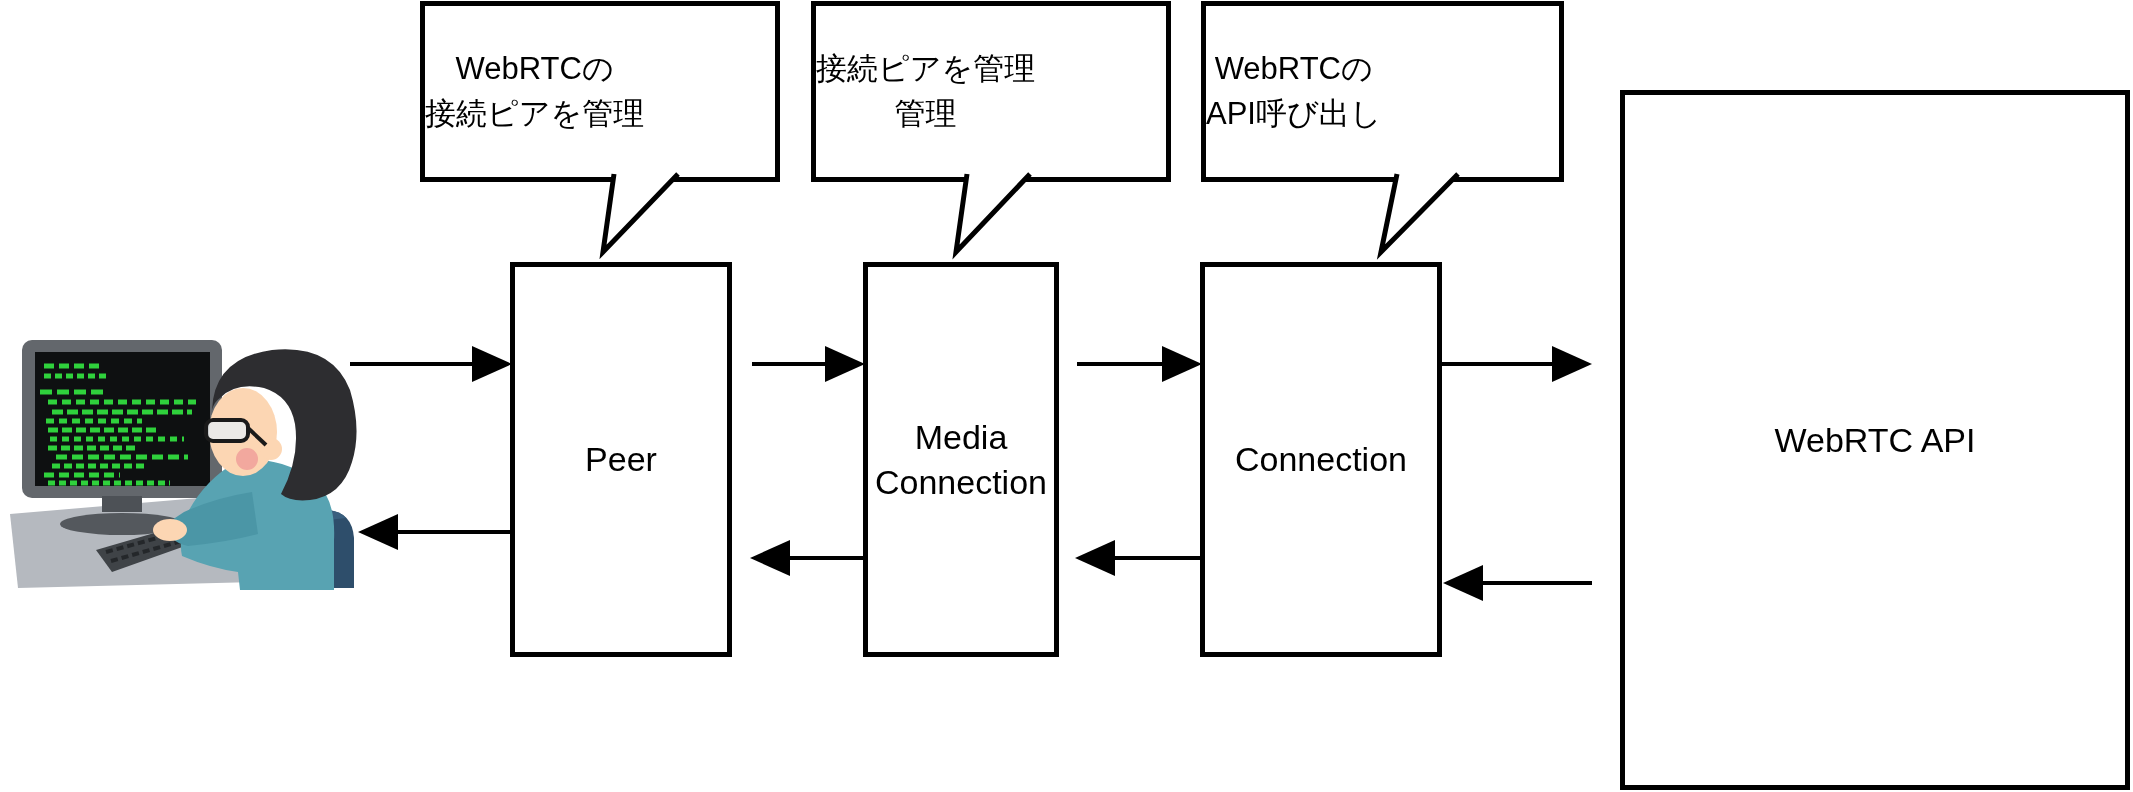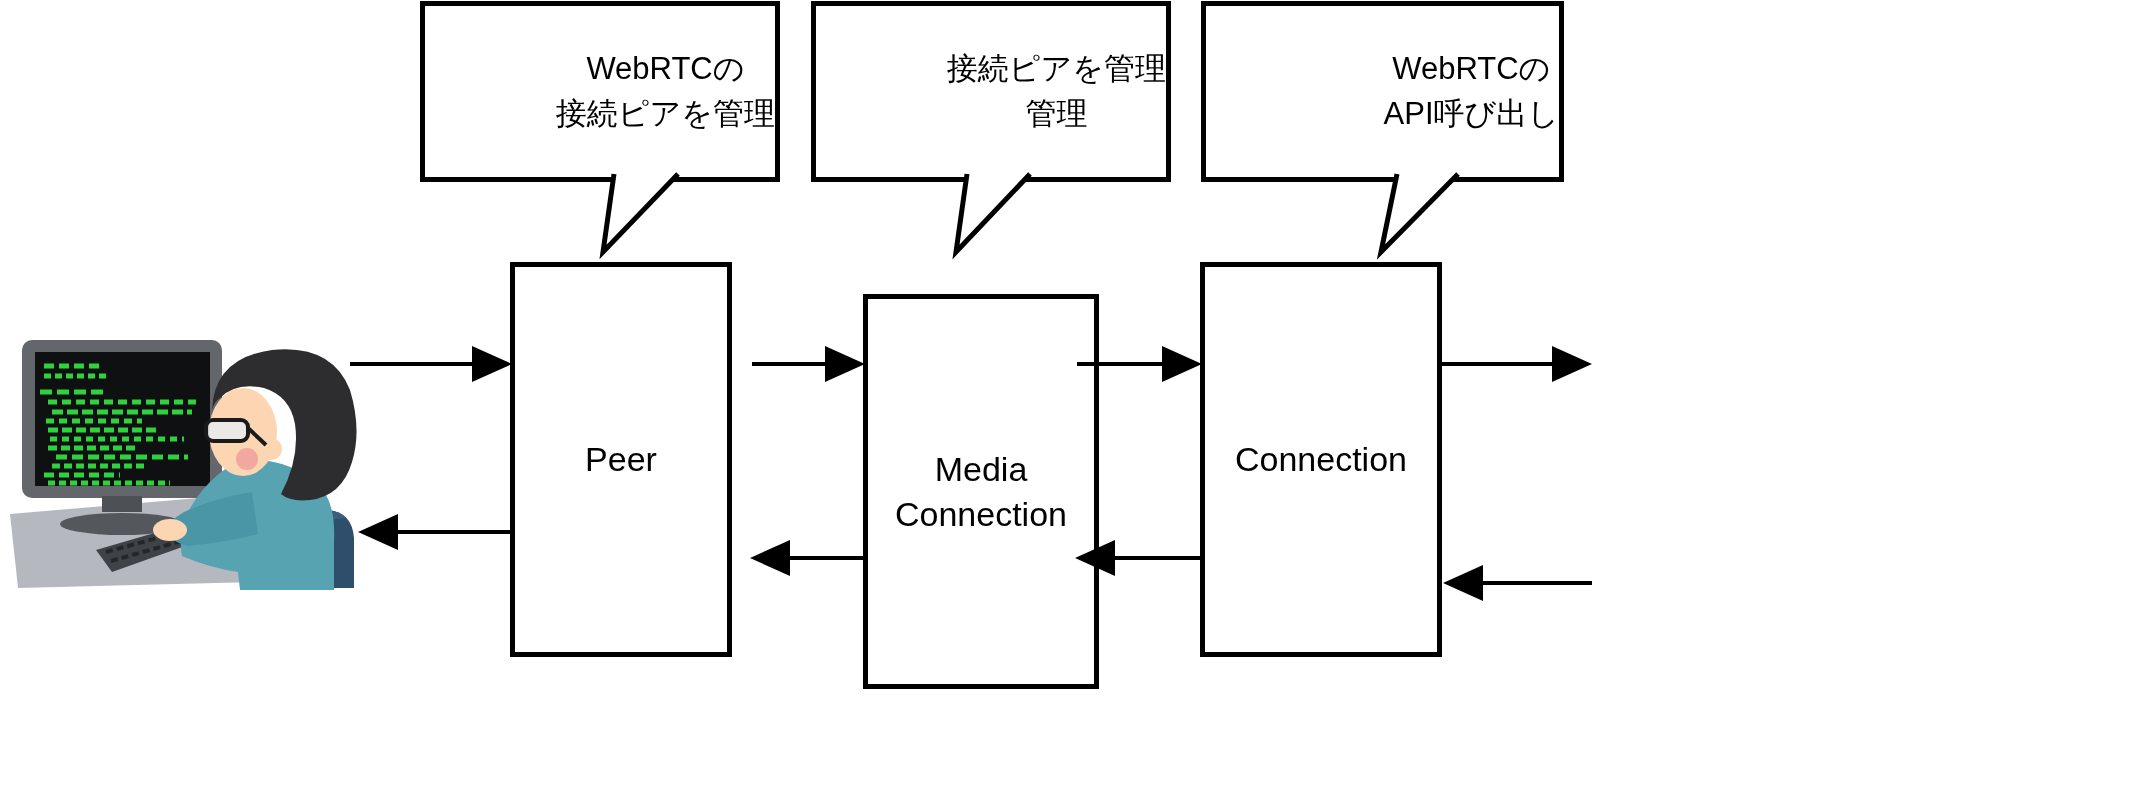--- a/index.html
+++ b/index.html
@@ -2,35 +2,35 @@
 <html><head>
 <meta charset="utf-8">
 <style>
   html,body{margin:0;padding:0;background:#ffffff;}
   .stage{
     position:relative;width:2133px;height:792px;background:#ffffff;
     font-family:"Liberation Sans", sans-serif;color:#000;overflow:hidden;
   }
   .bubble{
     position:absolute;box-sizing:border-box;border:5px solid #000;background:#fff;
-    display:flex;align-items:center;justify-content:flex-end;text-align:center;
+    display:flex;align-items:center;justify-content:flex-start;text-align:center;
     font-size:31px;line-height:1.42;
   }
   .bubble span{white-space:pre-line;}
   .node{
     position:absolute;box-sizing:border-box;border:5px solid #000;background:#fff;
     display:flex;align-items:center;justify-content:center;text-align:center;
     font-size:34px;line-height:1.3;
   }
   .node span{white-space:pre-line;}
   .bubble-peer{left:420px;top:1px;width:360px;height:181px;}
   .bubble-mc{left:811px;top:1px;width:360px;height:181px;}
   .bubble-neg{left:1201px;top:1px;width:363px;height:181px;}
   .box-peer{left:510px;top:262px;width:222px;height:395px;}
-  .box-mc{left:863px;top:262px;width:236px;height:395px;margin-top:32px;}
+  .box-mc{left:863px;top:262px;width:196px;height:395px;}
   .box-neg{left:1200px;top:262px;width:242px;height:395px;}
   .box-api{left:1620px;top:90px;width:510px;height:700px;}
   .overlay{position:absolute;left:0;top:0;pointer-events:none;}
 </style>
 </head>
 <body>
 
 <div class="stage">
 
   <div class="bubble bubble-peer">
@@ -48,20 +48,23 @@
 
   <div class="node box-peer">
     <span>Peer</span>
   </div>
   <div class="node box-mc">
     <span>Media
 Connection</span>
   </div>
   <div class="node box-neg">
     <span>Connection</span>
+  </div>
+  <div class="node box-api">
+    <span>WebRTC API</span>
   </div>
 
   <svg class="overlay" width="2133" height="792" viewBox="0 0 2133 792">
 
     <g>
       <path d="M 614,174 L 603,252 L 678,174 Z" fill="#ffffff" stroke="none"></path>
       <path d="M 614,174 L 603,252 L 678,174" fill="none" stroke="#000" stroke-width="5"></path>
       <path d="M 967,174 L 956,252 L 1030,174 Z" fill="#ffffff" stroke="none"></path>
       <path d="M 967,174 L 956,252 L 1030,174" fill="none" stroke="#000" stroke-width="5"></path>
       <path d="M 1397,174 L 1381,252 L 1458,174 Z" fill="#ffffff" stroke="none"></path>

